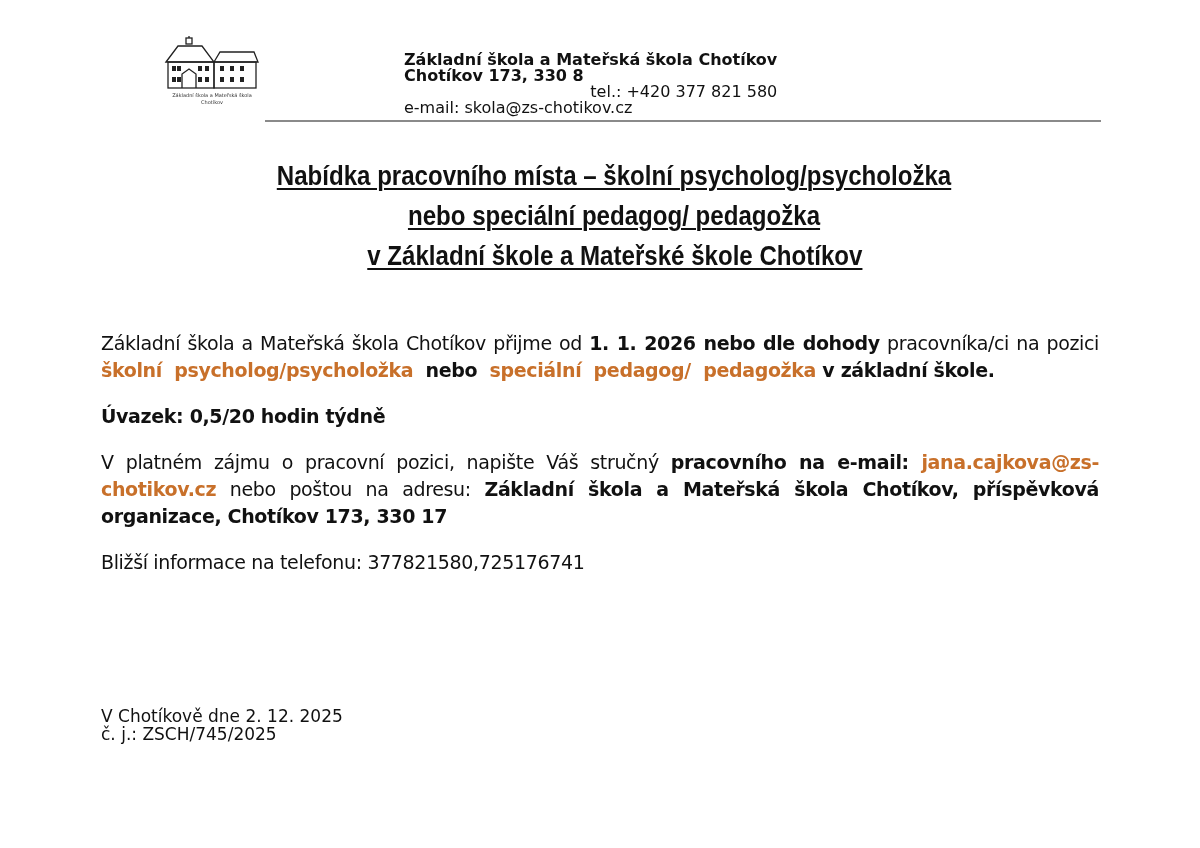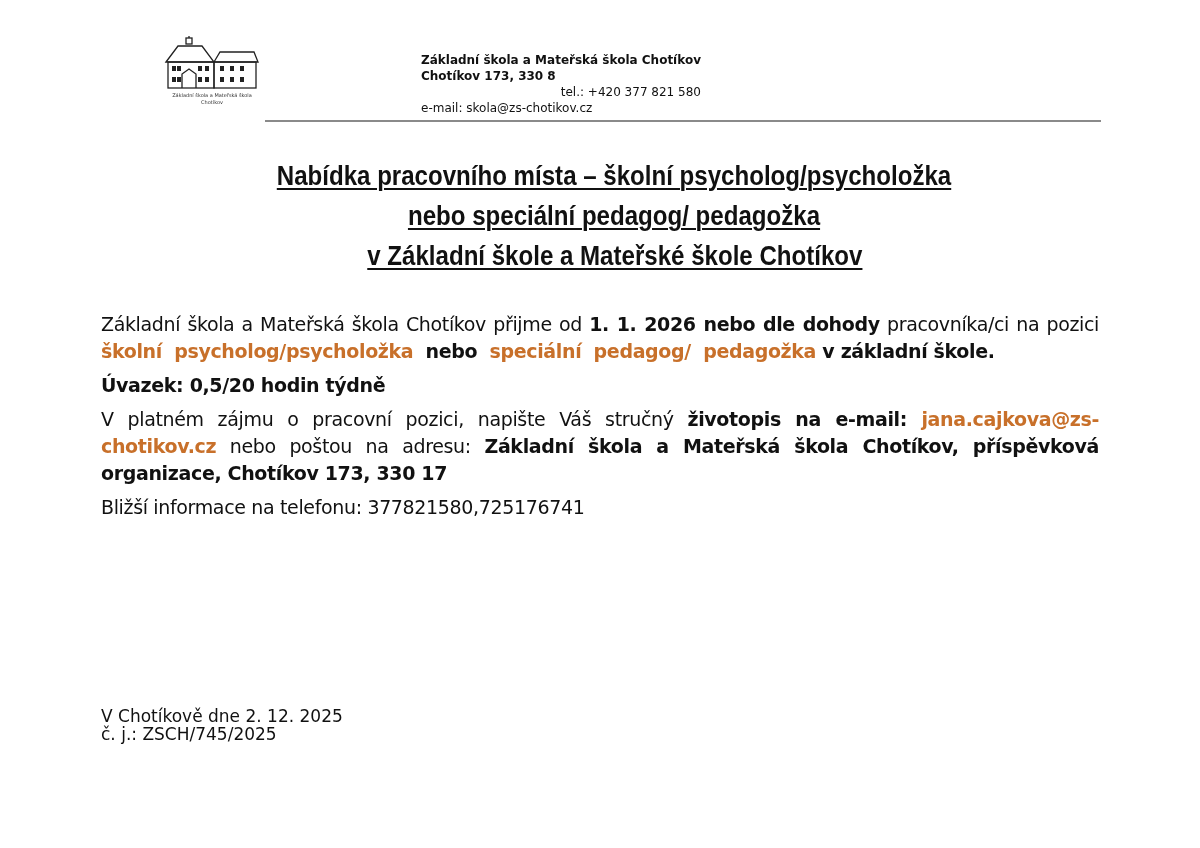--- a/index.html
+++ b/index.html
@@ -4,34 +4,34 @@
   <style>
     * { box-sizing: border-box; margin: 0; padding: 0; }
     html, body { width: 1200px; height: 848px; background: #ffffff; overflow: hidden; }
     body { position: relative; font-family: "DejaVu Sans", sans-serif; color: #111111; }
 
     .logo { position: absolute; left: 162px; top: 36px; width: 100px; height: 72px; }
     .logo svg { display: block; }
     .logo-caption { position: absolute; left: 0; top: 56px; width: 100px; text-align: center;
       font-size: 5px; line-height: 7px; color: #333; font-family: "DejaVu Sans", sans-serif; }
 
-    .org { position: absolute; left: 404px; top: 52px; font-size: 12px; line-height: 16px; margin-left: 17px; }
+    .org { position: absolute; left: 404px; top: 52px; font-size: 16px; line-height: 16px; }
     .org .name, .org .addr { font-weight: bold; }
     .org .tel { padding-left: 3px; text-align: right; }
     .header-rule { position: absolute; left: 265px; top: 120px; width: 836px; height: 2px; background: #8a8a8a; }
 
     .title { position: absolute; left: 100px; top: 156px; width: 1000px; text-align: center;
       font-family: "Liberation Sans", sans-serif; font-weight: bold; font-size: 28px; line-height: 40px;
       transform: scaleX(0.86); transform-origin: 600px 0; }
     .title span { display: block; text-decoration: underline; text-decoration-thickness: 2px; text-underline-offset: 3px; }
     .title span.l3 { padding-left: 2px; }
 
     .body { position: absolute; left: 101px; top: 311px; width: 998px; font-size: 19px; line-height: 27px;
       font-family: "DejaVu Sans", sans-serif; letter-spacing: -0.35px; }
-    .body p { text-align: justify; margin-bottom: 7px; }
+    .body p { text-align: justify; margin-bottom: 7px; margin-top: 19px; }
     .b { font-weight: bold; }
     .o { color: #c8702a; font-weight: bold; }
     .sp { word-spacing: 6px; }
 
     .footer { position: absolute; left: 101px; top: 707px; font-size: 17px; line-height: 18px; }
   </style>
 </head>
 <body>
 
 <div class="logo">
@@ -87,21 +87,21 @@
   <span class="l3"> v Základní škole a Mateřské škole Chotíkov</span>
 </h1>
 
 <div class="body">
   <p><span>Základní škola a Mateřská škola Chotíkov přijme od </span><span class="b">1. 1. 2026 nebo dle dohody</span><span> pracovníka/ci na pozici </span><span class="o sp">školní psycholog/psycholožka</span><span class="b sp"> nebo </span><span class="o sp">speciální pedagog/ pedagožka</span><span class="b"> v základní škole.</span></p>
 
   <p class="b">Úvazek: 0,5/20 hodin týdně</p>
 
 
 
-  <p><span>V platném zájmu o pracovní pozici, napište Váš stručný </span><span class="b">životopis na e-mail:</span><span class="o"> jana.cajkova@zs-chotikov.cz</span><span> nebo poštou na adresu: </span><span class="b">Základní škola a Mateřská škola Chotíkov, příspěvková organizace, Chotíkov 173, 330 17</span></p>
+  <p><span>V platném zájmu o pracovní pozici, napište Váš stručný </span><span class="b">pracovního na e-mail:</span><span class="o"> jana.cajkova@zs-chotikov.cz</span><span> nebo poštou na adresu: </span><span class="b">Základní škola a Mateřská škola Chotíkov, příspěvková organizace, Chotíkov 173, 330 17</span></p>
 
   <p>Bližší informace na telefonu: 377821580,725176741</p>
 </div>
 
 <div class="footer">
   <div>V Chotíkově dne 2. 12. 2025</div>
   <div>č. j.: ZSCH/745/2025</div>
 </div>
 
 </body></html>

